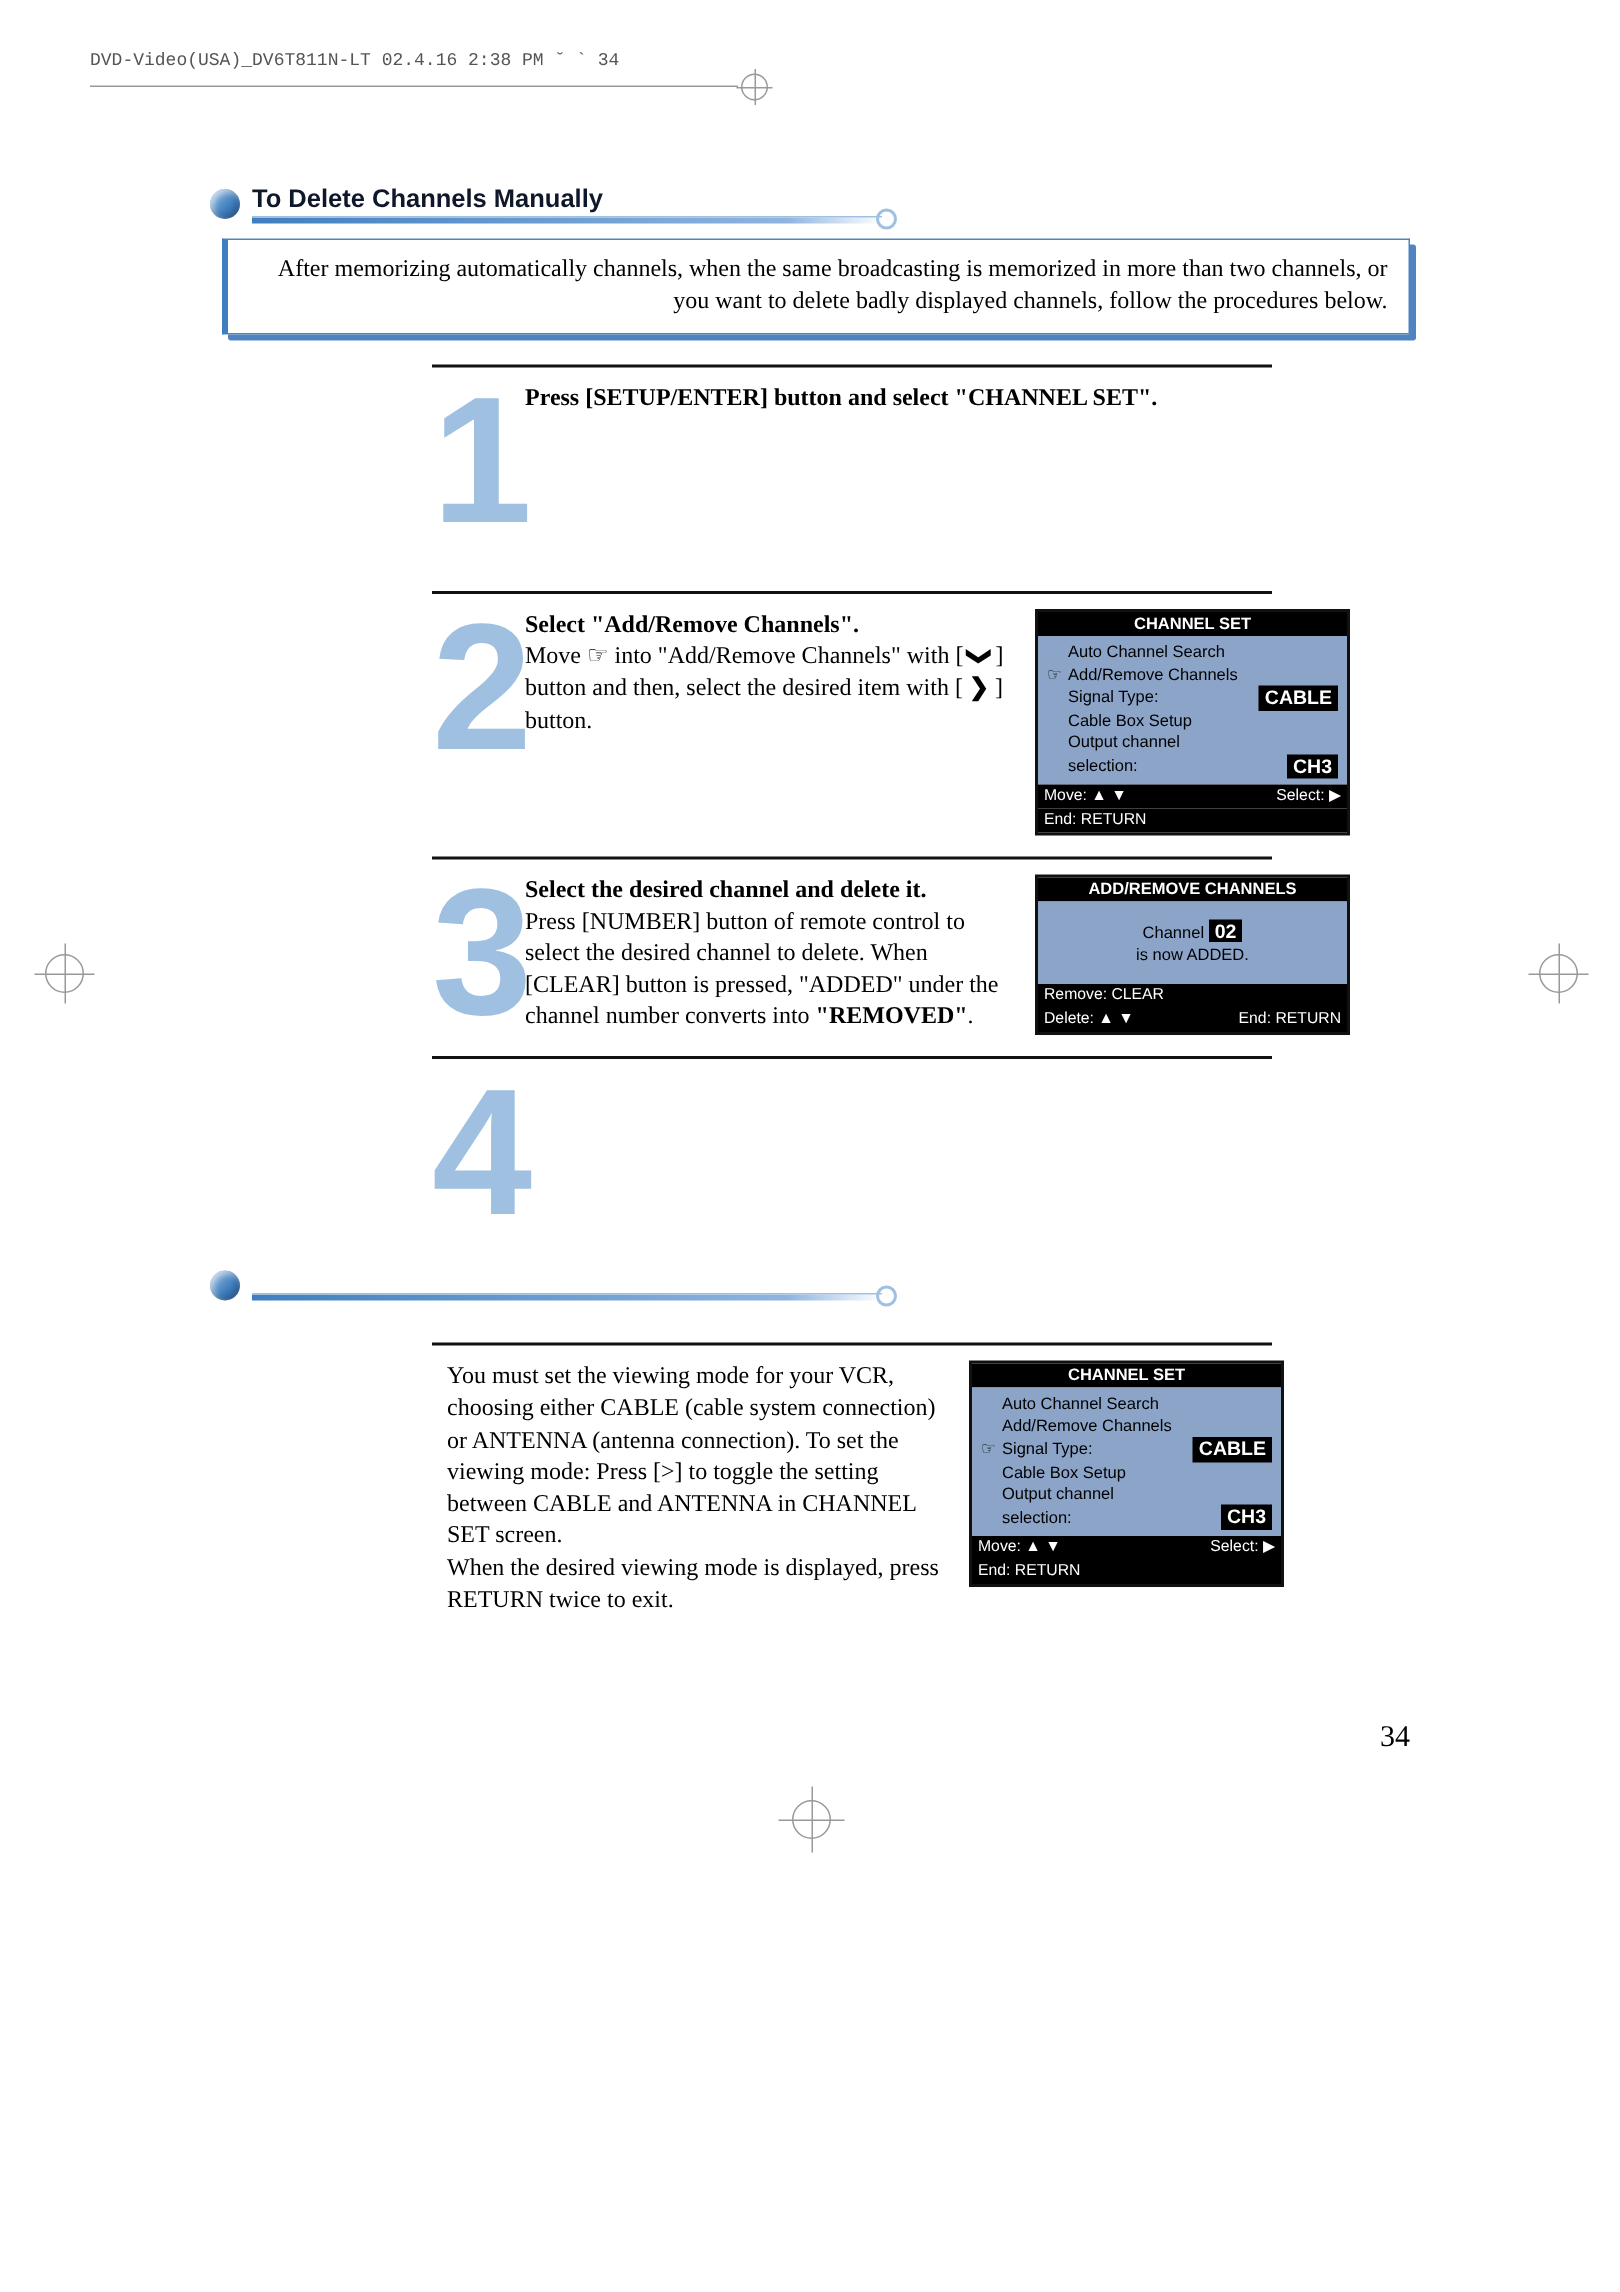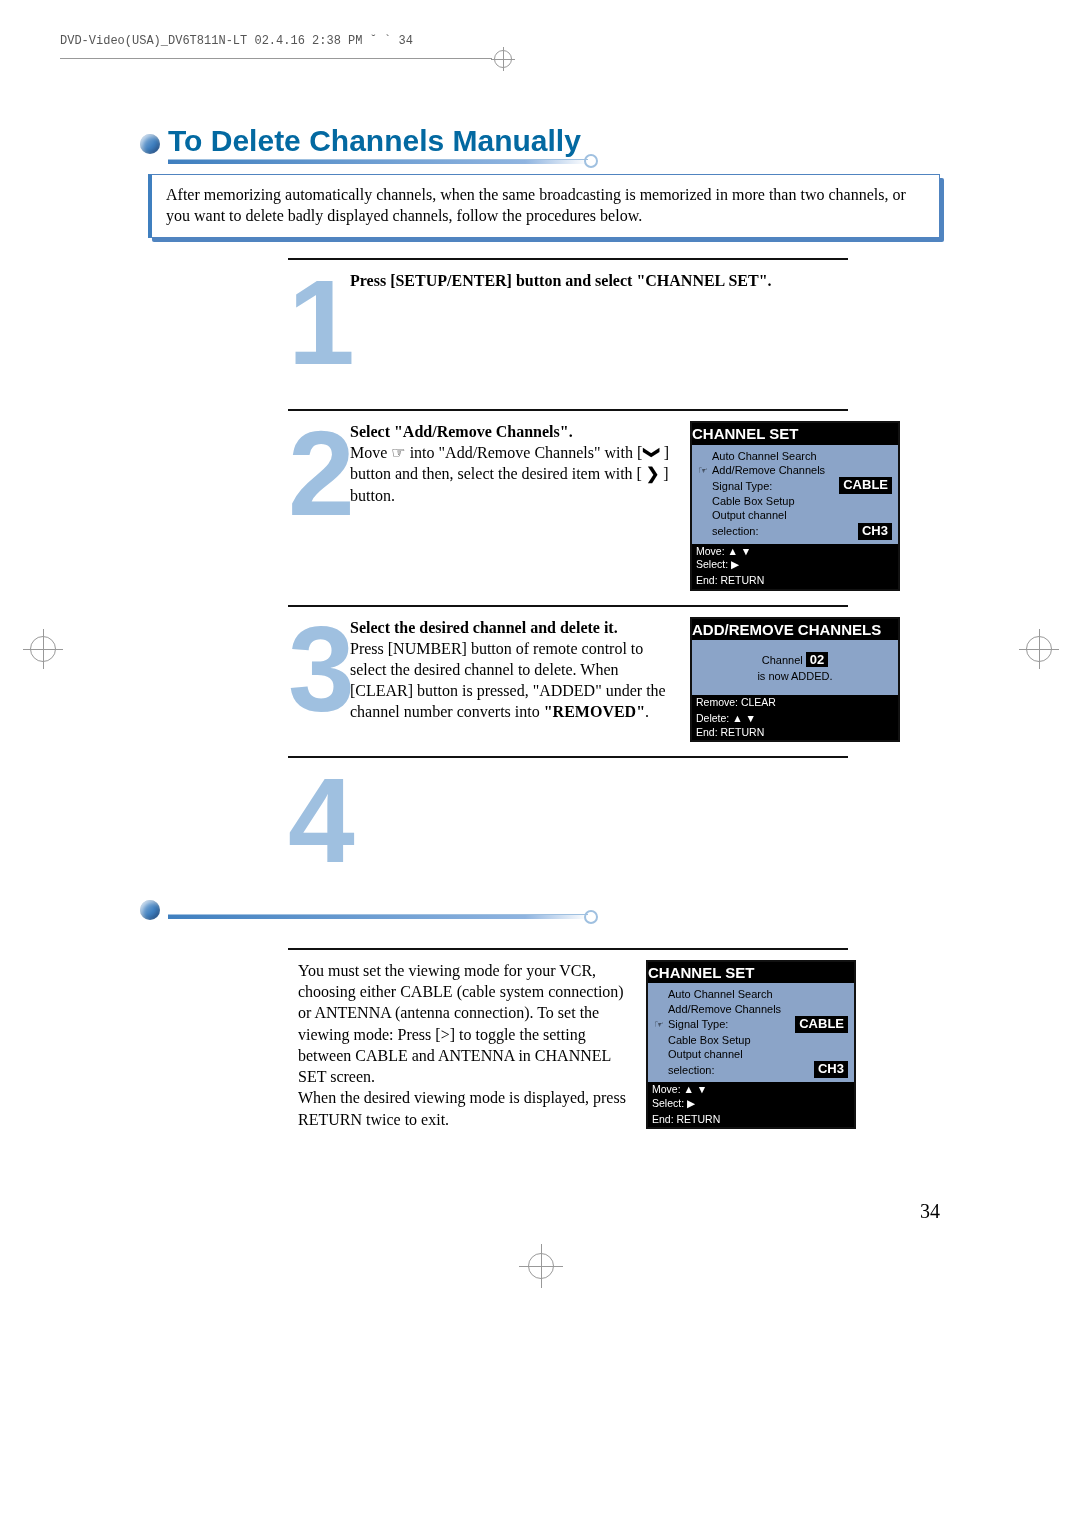--- a/index.html
+++ b/index.html
@@ -60,22 +60,22 @@
   height: 20px;
   border-radius: 50%;
   background: linear-gradient(135deg, #9fc0e0 0%, #3f7fbf 60%, #2f5fa0 100%);
   vertical-align: middle;
   box-shadow: inset -2px -2px 4px rgba(0,0,0,0.2), inset 2px 2px 4px rgba(255,255,255,0.6);
 }
 h2.section-title {
   margin: 0 0 6px 0;
   font-family: 'Trebuchet MS', sans-serif;
   font-weight: 700;
-  color: #0369a1;
-  font-size: 30px;
+  color: #0f172a;
+  font-size: 17px;
   display: inline-block;
   vertical-align: middle;
   padding-left: 8px;
 }
 .heading-row {
   display: flex;
   align-items: center;
 }
 .heading-rule {
   flex: 0 0 420px;
@@ -107,20 +107,21 @@
   border-radius: 2px;
 }
 .intro-box {
   position: relative;
   border: 1px solid #5084c0;
   border-left: 4px solid #3f7fbf;
   background: #fff;
   padding: 10px 14px;
   font-size: 16px;
   line-height: 1.3;
+  text-align: right;
 }
 
 .steps {
   margin-top: 20px;
   padding-left: 148px;
 }
 hr.step-rule {
   border: none;
   border-top: 2pt solid #111;
   margin: 14px 0 10px 0;
@@ -157,37 +158,37 @@
 }
 .screen {
   border: 2px solid #111;
   font-family: Arial, sans-serif;
   font-size: 11.0px;
   line-height: 1.3;
 }
 .screen .titlebar {
   background: #000;
   color: #fff;
+  text-align: center;
   font-weight: 700;
   padding: 1px 0;
-  font-size: 15px;
+  font-size: 11px;
 }
 .screen .body {
   background: #8ba4c8;
   color: #000;
   padding: 4px 6px;
 }
 .screen .footer {
   background: #000;
   color: #fff;
   font-size: 10.5px;
   padding: 1px 4px;
   display: flex;
   justify-content: space-between;
-  flex-direction: column;
 }
 .screen .row { display: flex; align-items: center; }
 .screen .hand { display:inline-block; width:14px; }
 .screen .label { flex: 1; }
 .screen .value { background:#000; color:#fff; padding:0 4px; font-size:13px; font-weight:600; }
 .screen .center { text-align:center; padding:8px 0; }
 
 .cable-paragraph {
   padding-left: 158px;
   display: flex;

